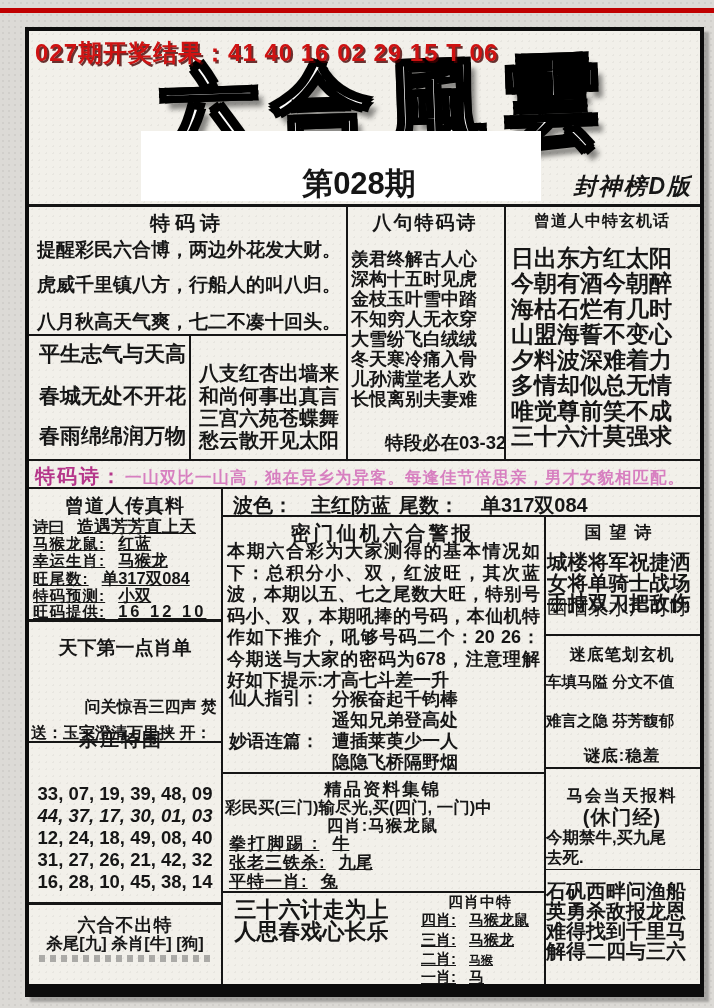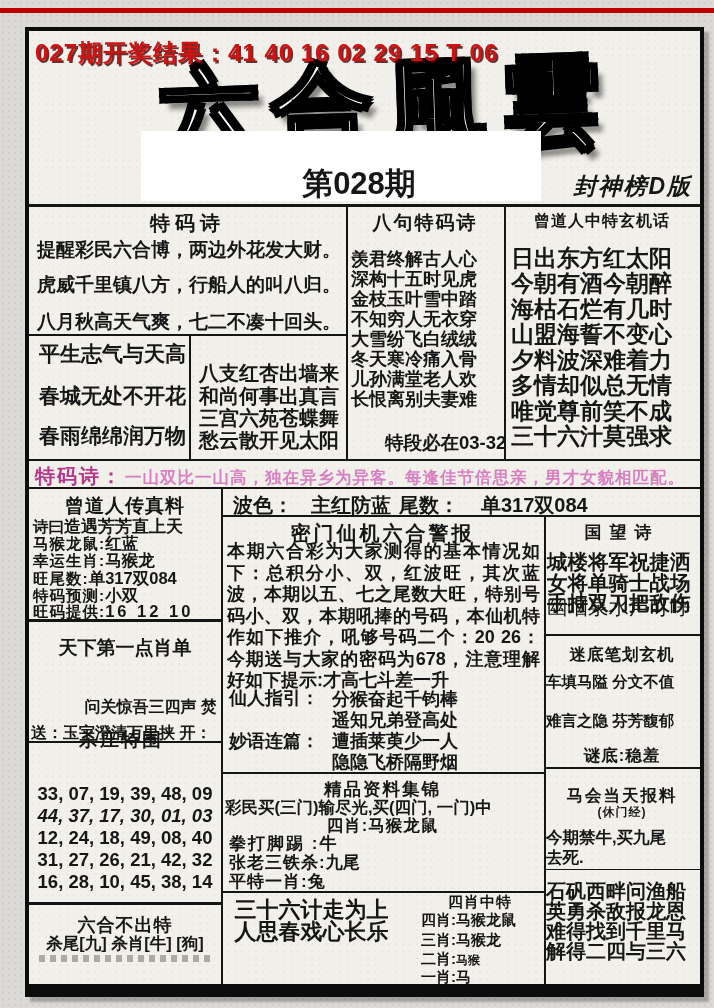--- a/index.html
+++ b/index.html
@@ -37,21 +37,21 @@
   -webkit-text-stroke:3px #000;
   text-shadow:-3px -3px 0 #000,3px -3px 0 #000,-3px 3px 0 #000,3px 3px 0 #000,7px 9px 5px rgba(0,0,0,.45);
   z-index:1; white-space:nowrap; }
 .whitebox { left:112px; top:100px; width:400px; height:70px; background:#ffffff; z-index:2; }
 .issue { left:130px; top:132px; width:400px; text-align:center; font-size:31px; font-weight:bold; z-index:3; }
 .edition { right:8px; top:140px; font-size:23px; font-weight:bold; font-style:italic; letter-spacing:2px; z-index:3; }
 
 .pinklabel { left:6px; top:432px; font-size:20px; font-weight:bold; color:#b5368a; letter-spacing:2px;}
 .pinktext { left:96px; top:436px; font-size:16.5px; font-weight:600; color:#d77fc0; letter-spacing:1px; white-space:nowrap;}
 .nw { white-space:nowrap; }
-.row { display:flex; gap:0; align-items:baseline; white-space:nowrap; }
+.row { display:flex; gap:13px; align-items:baseline; white-space:nowrap;text-decoration:underline; }
 .faint { left:10px; top:924px; width:172px; height:7px; opacity:.45;
   background:repeating-linear-gradient(90deg,#555 0 6px,transparent 6px 11px); }
 </style>
 </head>
 <body>
 
 <div class="redline"></div>
 
 <div class="page">
 
@@ -212,21 +212,21 @@
   <div class="abs nw" style="left:518px;top:562px;font-size:20.5px;font-weight:400;">幽咽泉水声叮呼</div>
   <div class="hline" style="left:515px;top:603px;width:156px;"></div>
 
   <div class="abs b c" style="left:515px;top:613px;width:156px;font-size:16.5px;letter-spacing:1px;">迷底笔划玄机</div>
   <div class="abs w6 nw" style="left:517px;top:641px;font-size:15.5px;">车填马隘 分文不值</div>
   <div class="abs w6 nw" style="left:517px;top:680px;font-size:15.5px;">难言之隐 芬芳馥郁</div>
   <div class="abs b c nw" style="left:515px;top:714px;width:156px;font-size:16.5px;letter-spacing:1px;">谜底:稳羞</div>
   <div class="hline" style="left:515px;top:736px;width:156px;"></div>
 
   <div class="abs b c" style="left:515px;top:754px;width:156px;font-size:16.5px;letter-spacing:2px;">马会当天报料</div>
-  <div class="abs w6 c" style="left:515px;top:773px;width:156px;font-size:12px;letter-spacing:1px;">(休门经)</div>
+  <div class="abs w6 c" style="left:515px;top:773px;width:156px;font-size:20px;letter-spacing:1px;">(休门经)</div>
   <div class="abs w6 nw" style="left:517px;top:796px;font-size:16.5px;">今期禁牛,买九尾</div>
   <div class="abs w6 nw" style="left:517px;top:816px;font-size:16.5px;">去死.</div>
   <div class="hline" style="left:515px;top:838px;width:156px;height:1px;"></div>
 
   <div class="abs nw" style="left:517px;top:847px;font-size:20px;font-weight:700;">石矾西畔问渔船</div>
   <div class="abs nw" style="left:517px;top:867px;font-size:20px;font-weight:700;">英勇杀敌报龙恩</div>
   <div class="abs nw" style="left:517px;top:887px;font-size:20px;font-weight:700;">难得找到千里马</div>
   <div class="abs nw" style="left:517px;top:907px;font-size:20px;font-weight:700;">解得二四与三六</div>
 
 </div>

